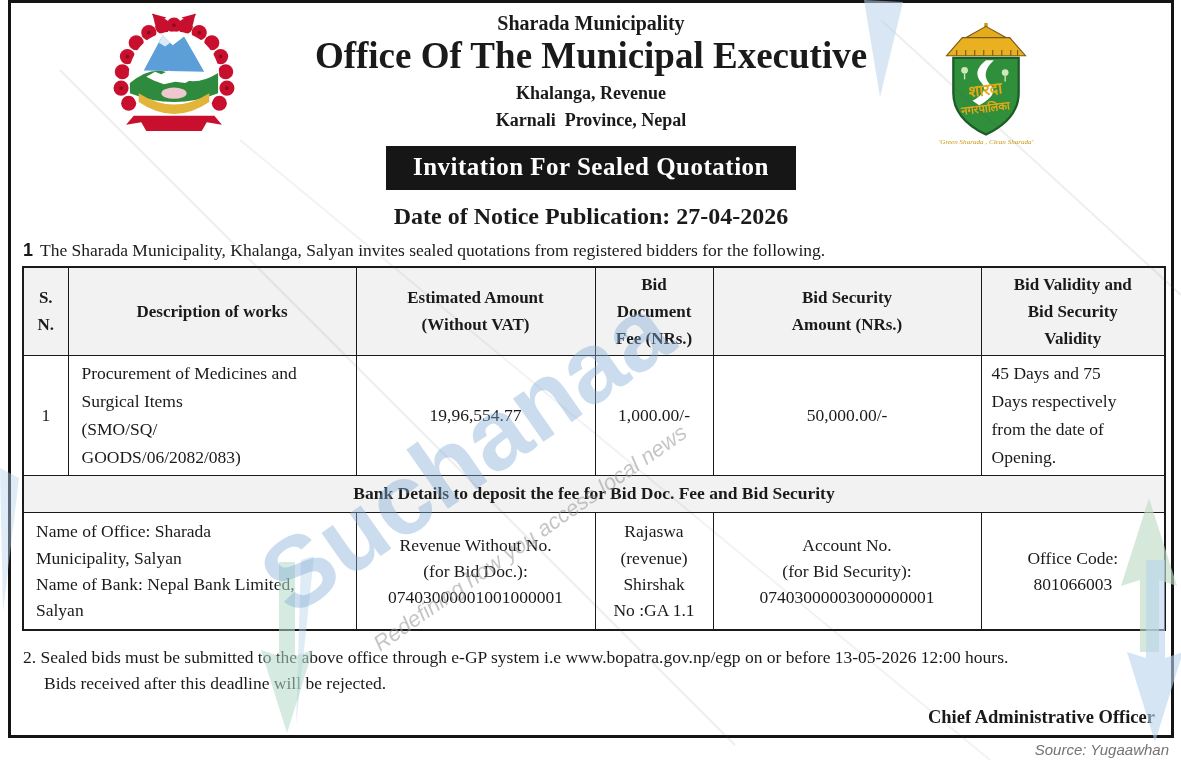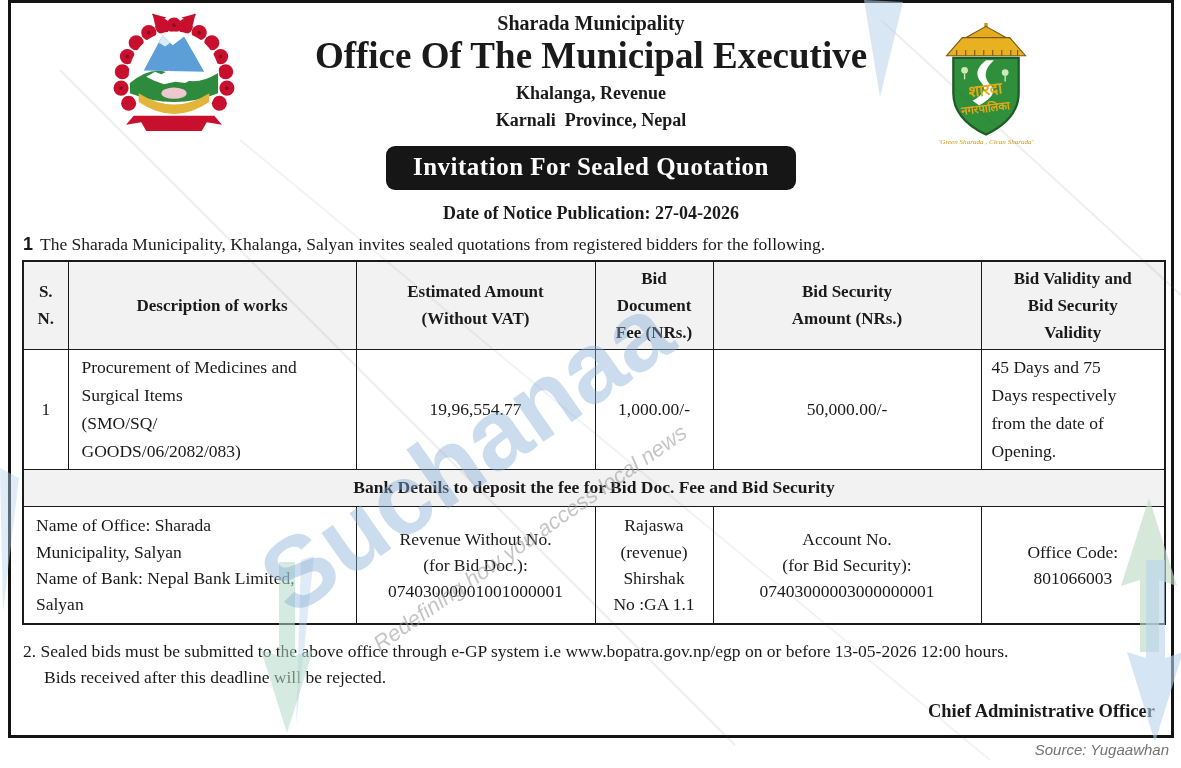--- a/index.html
+++ b/index.html
@@ -15,23 +15,23 @@
   .hdr{text-align:center;position:relative;}
   .title1{font-size:20px;font-weight:bold;margin-top:9px;line-height:1.15;}
   .title2{font-size:37px;font-weight:bold;margin-top:1px;line-height:1.1;}
   .addr{font-size:18px;font-weight:bold;margin-top:6px;line-height:1.2;white-space:pre;}
   .emblem{position:absolute;left:100px;top:6px;width:126px;height:128px;}
   .mlogo{position:absolute;left:918px;top:20px;width:114px;height:124px;}
   
   .banner-wrap{text-align:center;margin-top:14px;}
   .banner{
     display:inline-block;background:#161616;color:#fff;font-weight:bold;
-    font-size:25px;padding:7px 27px 9px;letter-spacing:.5px;border-radius:9px;
-  }
-  .pubdate{text-align:center;font-weight:bold;font-size:18px;margin-top:13px;}
+    font-size:25px;padding:7px 27px 9px;letter-spacing:.5px;
+  }
+  .pubdate{text-align:center;font-weight:bold;font-size:24px;margin-top:13px;}
   
   .intro{margin:10px 10px 5px 12px;font-size:17.5px;}
   .intro .num{font-family:"Liberation Sans",sans-serif;font-weight:bold;font-size:18px;margin-right:7px;}
   
   table{border-collapse:collapse;table-layout:fixed;width:1142px;margin-left:11px;
         border:2px solid #1a1a1a;}
   th,td{border:1px solid #1a1a1a;font-size:17.5px;vertical-align:middle;
         white-space:pre-line;overflow:hidden;}
   th{background:#f2f2f2;font-size:17px;line-height:1.6;font-weight:bold;text-align:center;height:85px;}
   tr.r1 td{height:117px;line-height:1.6;}

